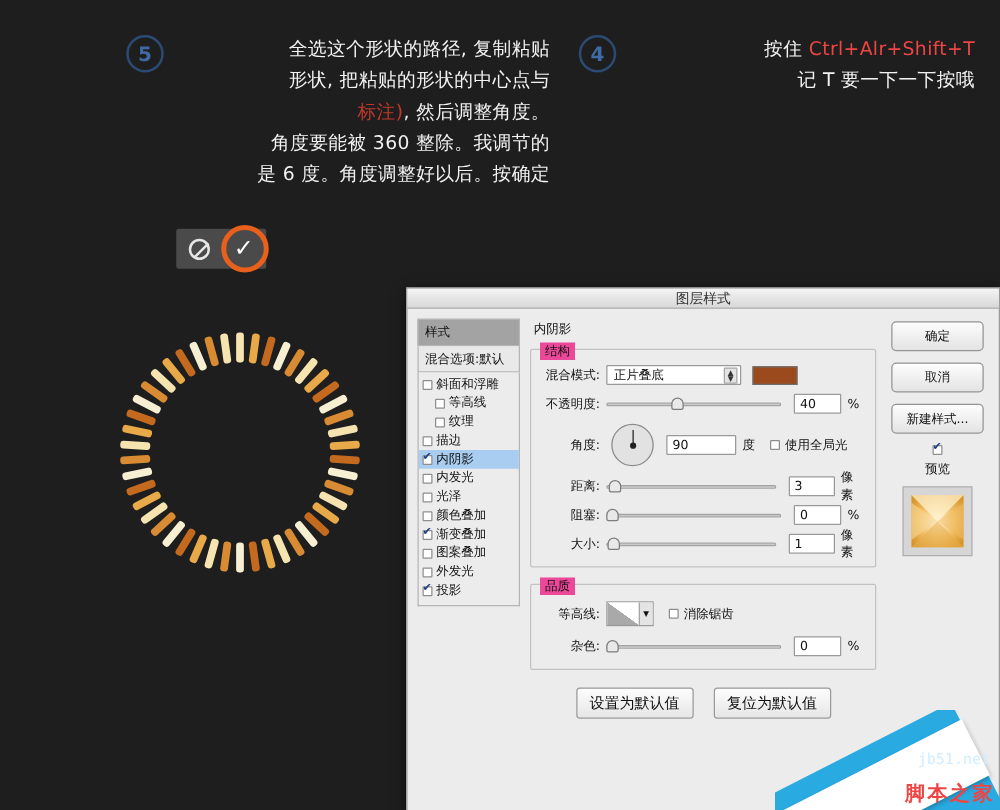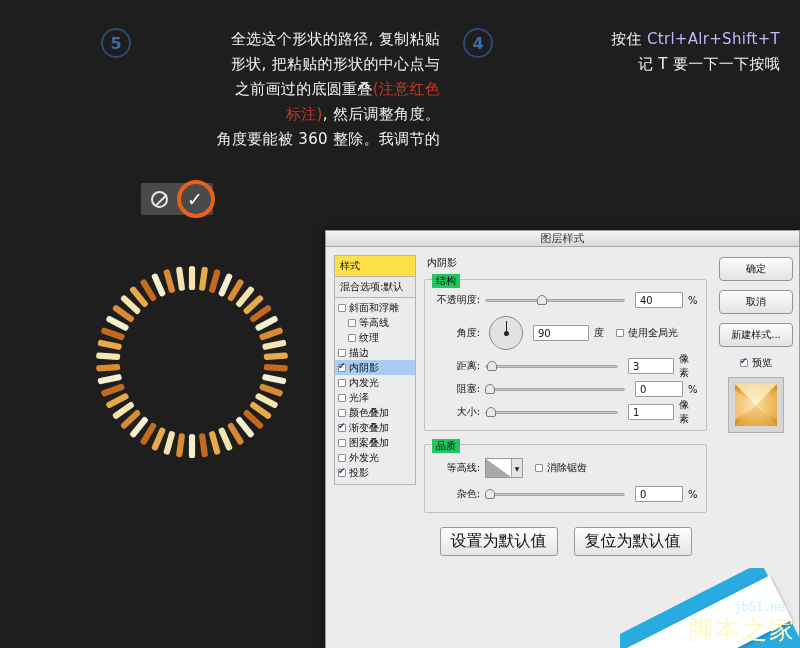--- a/index.html
+++ b/index.html
@@ -31,21 +31,21 @@
     color: #f2f2f2;
     font-size: 15px;
     line-height: 25px;
     letter-spacing: 0.3px;
     font-family: "DejaVu Sans", "Liberation Sans", sans-serif;
     text-align: right;
   }
   .note5 { left: 140px; top: 27px; width: 300px; }
   .note4 { left: 500px; top: 27px; width: 280px; }
   .hl-red { color: #c0392b; }
-  .hl-orange { color: #c4b5fd; }
+  .hl-orange { color: #ef4444; }
 
   
   .optbar {
     position: absolute; left: 141px; top: 183px;
     width: 72px; height: 32px;
     background: #4a4a4a;
     border-radius: 2px;
     display: flex; align-items: center;
   }
   .opt-cell { width: 36px; height: 32px; display:flex; align-items:center; justify-content:center; }
@@ -84,21 +84,21 @@
     background: linear-gradient(#f4f4f4, #d8d8d8);
     border-bottom: 1px solid #a8a8a8;
     display: flex; align-items: center; justify-content: center;
     font-size: 11px; color: #333;
   }
   .dlg-body { display: flex; padding: 8px 6px 0 8px; }
 
   
   .sidebar { width: 82px; flex: 0 0 82px; }
   .side-head {
-    border: 1px solid #b5b5b5; background: #fde047;
+    border: 1px solid #b5b5b5; background: #a3a3a3;
     padding: 3px 5px; font-size: 10px; margin-bottom: 0;
   }
   .side-sub {
     border: 1px solid #b5b5b5; border-top: none; background: #e9e9e9;
     padding: 3px 5px; font-size: 10px;
   }
   .side-list { border: 1px solid #b5b5b5; border-top: none; background: #ececec; padding: 2px 0 4px 0; text-align: center; }
   .side-item {
     display: flex; align-items: center; gap: 3px;
     padding: 1px 3px; font-size: 10px; line-height: 13px;
@@ -117,21 +117,21 @@
   }
 
   
   .center { flex: 1; padding: 0 6px 0 8px; }
   .grp {
     border: 1px solid #c2c2c2; border-radius: 2px;
     margin-top: 9px; padding: 10px 8px 8px 8px; position: relative;
   }
   .grp > .legend {
     position: absolute; top: -6px; left: 7px;
-    background: #22c55e; padding: 0 4px; font-size: 10px;
+    background: #ec4899; padding: 0 4px; font-size: 10px;
   }
   .sect-title { font-size: 10px; margin: 1px 0 0 3px; }
   .row { display: flex; align-items: center; height: 20px; margin-bottom: 3px; }
   .lbl { width: 52px; text-align: right; padding-right: 5px; font-size: 10px; flex: 0 0 52px; }
   .selectbox {
     width: 108px; height: 16px; border: 1px solid #9a9a9a; background: #fff;
     display: flex; align-items: center; padding-left: 5px; font-size: 10px;
     position: relative; border-radius: 1px;
   }
   .selectbox .arrows {
@@ -142,21 +142,21 @@
   }
   .swatch { width: 36px; height: 15px; border: 1px solid #6e6e6e; margin-left: 9px; }
   .slider { position: relative; width: 140px; height: 12px; display: flex; align-items: center; }
   .track { width: 100%; height: 3px; background: linear-gradient(#b9b9b9,#d7d7d7); border: 1px solid #a3a3a3; border-radius: 2px; }
   .thumb {
     position: absolute; width: 10px; height: 10px; top: 1px;
     background: #e9e9e9; border: 1px solid #7c7c7c;
     border-radius: 50% 50% 2px 2px;
   }
   .num {
-    width: 48px; height: 16px; border: 1px solid #9a9a9a; background: #fff;
+    width: 38px; height: 16px; border: 1px solid #9a9a9a; background: #fff;
     margin-left: 10px; font-size: 10px; padding-left: 4px; line-height: 15px;
     border-radius: 1px;
   }
   .unit { margin-left: 5px; font-size: 10px; }
   .dial {
     width: 34px; height: 34px; border-radius: 50%;
     background: #e2e2e2; border: 1px solid #8a8a8a; position: relative;
     margin-left: 4px;
   }
   .dial .needle { position: absolute; left: 50%; top: 4px; width: 1px; height: 13px; background: #222; }
@@ -170,34 +170,34 @@
     flex: 1; background: linear-gradient(to top right, #a9a9a9 0 49.6%, #ffffff 50.4% 100%);
   }
   .contour .drop {
     width: 11px; background: #e4e4e4; border-left: 1px solid #a5a5a5;
     display:flex; align-items:center; justify-content:center; font-size:6px;
   }
   .defbtns { display: flex; gap: 16px; justify-content: center; margin-top: 14px; }
   .btn {
     background: linear-gradient(#fdfdfd,#e6e6e6);
     border: 1px solid #9a9a9a; border-radius: 3px;
-    font-size: 16px; padding: 3px 10px; color: #111;
+    font-size: 12px; padding: 3px 10px; color: #111;
     font-family: Liberation Serif, serif;
   }
 
   
   .rightcol { width: 86px; flex: 0 0 86px; padding-top: 2px; }
   .rbtn {
     display: block; width: 74px; margin: 0 auto 9px auto;
     background: linear-gradient(#fdfdfd,#e3e3e3);
     border: 1px solid #949494; border-radius: 4px;
     font-size: 10px; padding: 4px 0; text-align: center; color: #111;
     font-family: "DejaVu Sans", "Liberation Sans", sans-serif;
   }
-  .prevrow { display: flex; align-items: center; justify-content: center; gap: 4px; font-size: 10px; margin: 2px 0 7px 0; }
+  .prevrow { display: flex; align-items: center; justify-content: center; gap: 4px; font-size: 10px; margin: 2px 0 7px 0; flex-direction: column; }
   .thumbbox {
     width: 56px; height: 56px; margin: 0 auto;
     border: 1px solid #b0b0b0; background: #d6d6d6;
     display: flex; align-items: center; justify-content: center;
   }
 
   
   .wm-wrap { position: absolute; right: 0; bottom: 0; width: 180px; height: 80px; overflow: hidden; }
   .wm-blue {
     position: absolute; right: -20px; bottom: -30px;
@@ -210,40 +210,39 @@
     transform: rotate(-27deg); transform-origin: 100% 100%;
     box-shadow: 0 2px 4px rgba(0,0,0,.25);
   }
   .wm-t1 {
     position: absolute; right: 8px; bottom: 34px;
     color: #cfeeff; font-size: 12px;
     font-family: "DejaVu Sans Mono", "Liberation Mono", monospace;
   }
   .wm-t2 {
     position: absolute; right: 4px; bottom: 2px;
-    color: #fef9c3; font-size: 25px; letter-spacing: 2px;
+    color: #ef4444; font-size: 16px; letter-spacing: 2px;
     font-family: "DejaVu Sans", "Liberation Sans", sans-serif;
+    font-weight: bold;
   }
 </style>
 </head>
 <body>
 
 <div id="root">
 
   <div class="step-badge badge5">5</div>
   <div class="note note5">
     <div>全选这个形状的路径, 复制粘贴</div>
     <div>形状, 把粘贴的形状的中心点与</div>
     <div>
-      <span>之前画过的底圆重叠</span><span class="hl-red">(注意红色</span>
-    </div>
-    <div>
       <span class="hl-red">标注)</span><span>, 然后调整角度。</span>
     </div>
     <div>角度要能被 360 整除。我调节的</div>
+    <div>是 6 度。角度调整好以后。按确定</div>
   </div>
 
   <div class="optbar">
     <div class="opt-cell">
       <span class="ban"></span>
     </div>
     <div class="opt-cell">
       <span class="chk-glyph">✓</span>
     </div>
   </div>
@@ -361,20 +360,28 @@
             </div>
           </div>
       </div>
 
       <div class="center">
         <div class="sect-title">内阴影</div>
 
         <div class="grp">
           <span class="legend">结构</span>
 
+          <div class="row">
+            <span class="lbl">混合模式:</span>
+            <div class="selectbox">
+              <span>正片叠底</span>
+              <span class="arrows">▲<br>▼</span>
+            </div>
+            <div class="swatch" id="blend-swatch" style="background: rgb(154, 74, 28);"></div>
+          </div>
 
           <div class="row">
             <span class="lbl">不透明度:</span>
             <div class="slider">
               <div class="track"></div>
               <div class="thumb" style="left:52px"></div>
             </div>
             <div class="num">40</div>
             <span class="unit">%</span>
           </div>

